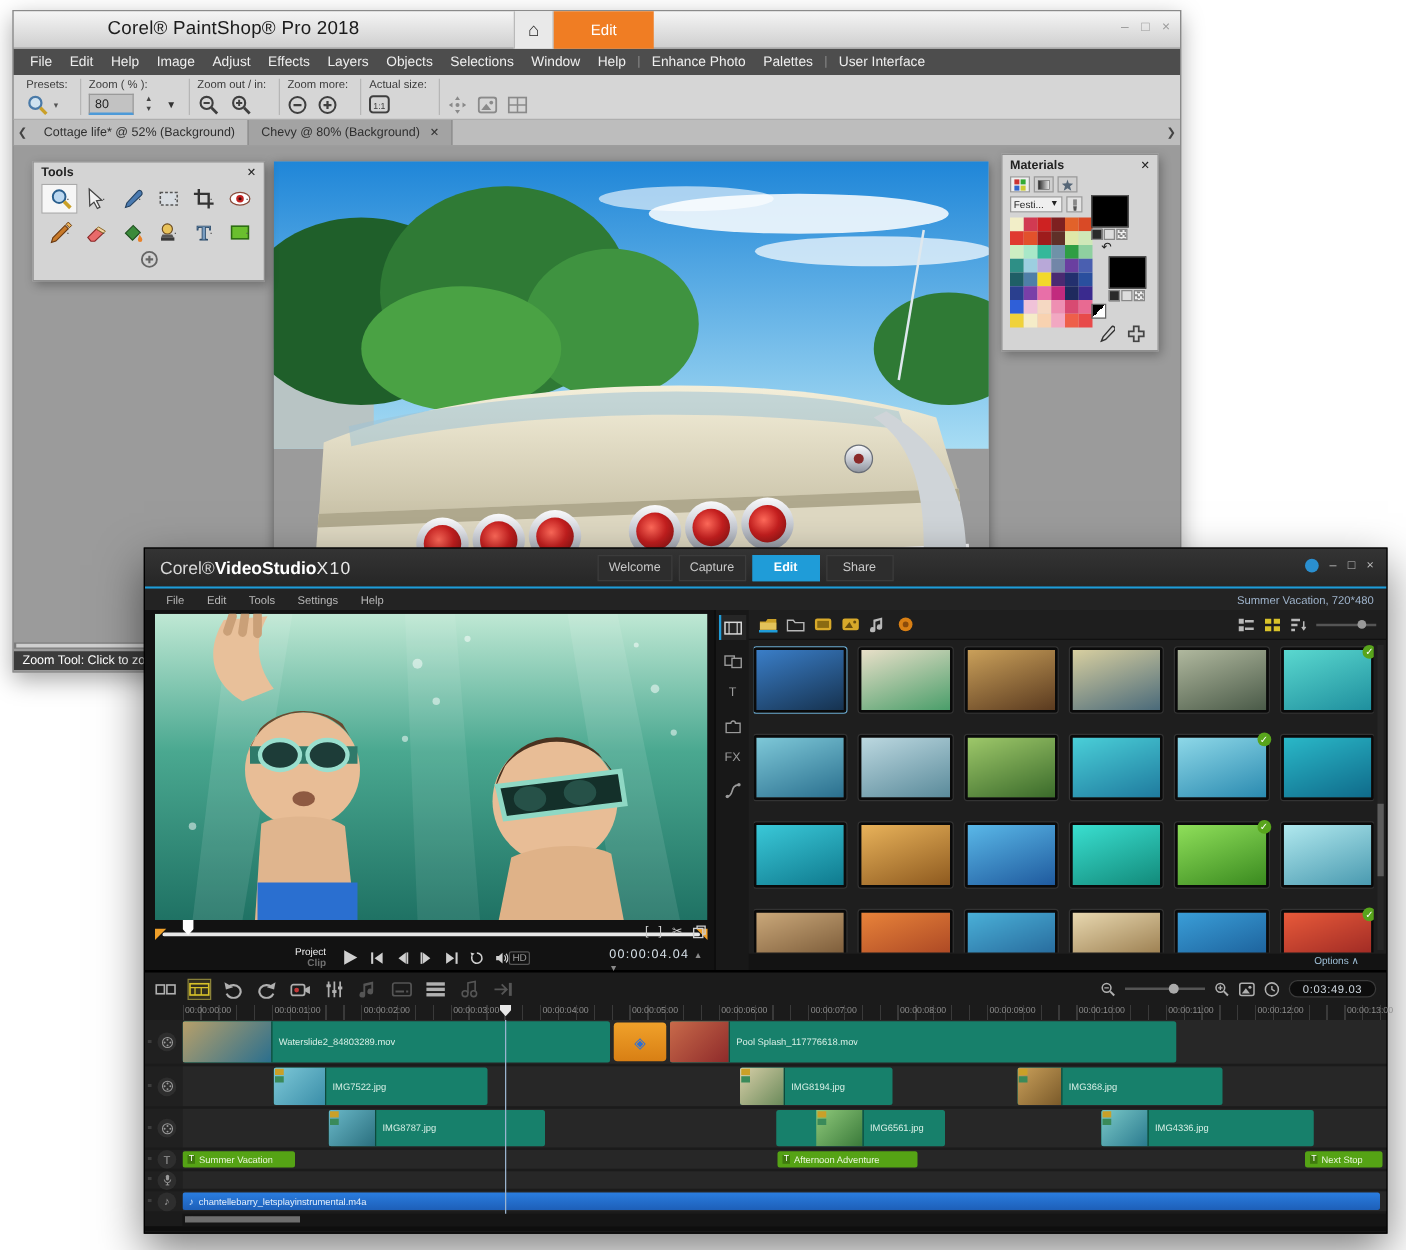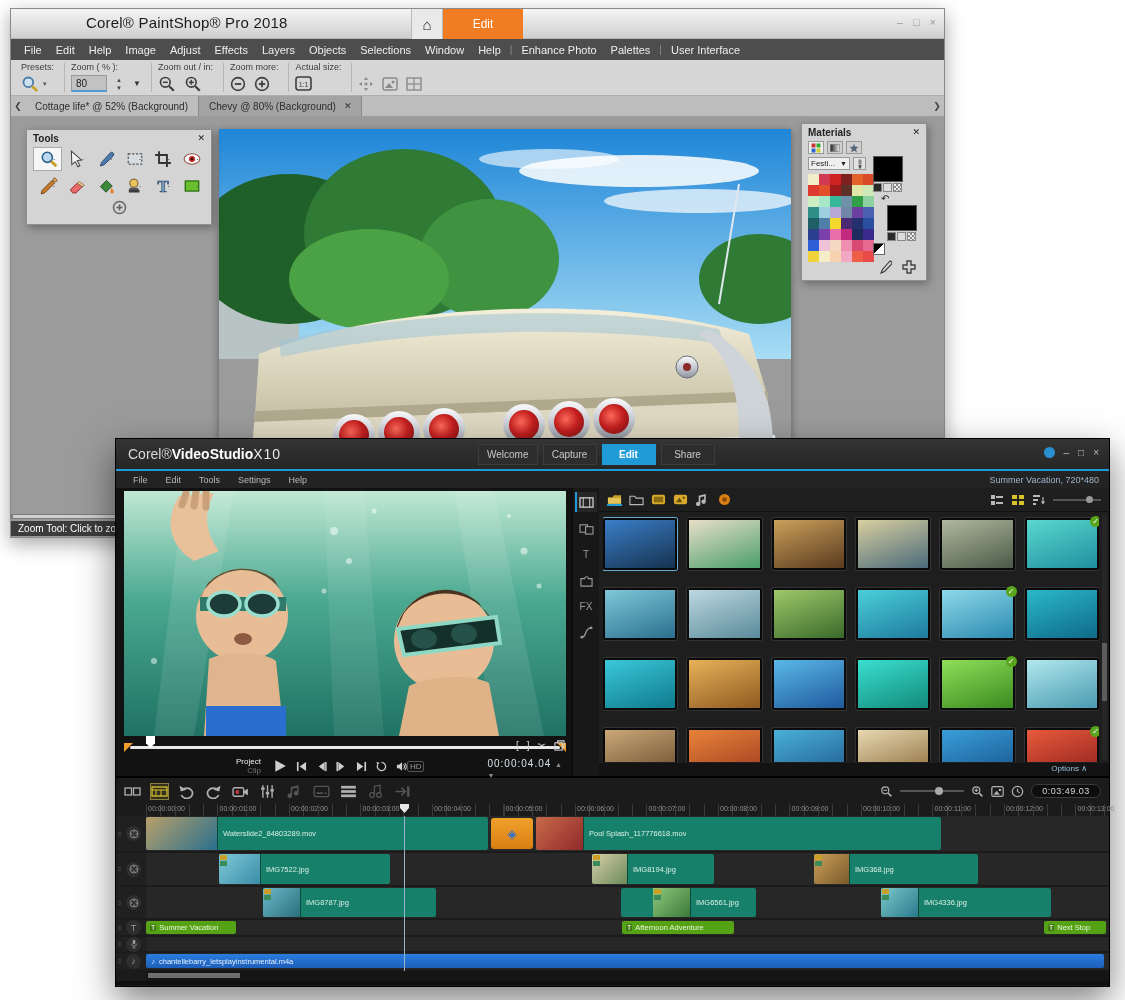--- a/index.html
+++ b/index.html
@@ -91,21 +91,21 @@
   #preview-photo { left:8px; top:3px; width:442px; height:245px; }
   #scrub-row { left:8px; top:252px; width:442px; height:14px; }
   #scrub-track { position:absolute; left:6px; right:6px; top:6px; height:3px; background:#e8e8e8; border-radius:2px; }
   .trim-tri { position:absolute; top:3px; width:0; height:0; border-top:9px solid #f0a02a; }
   #trim-l { left:0; border-right:9px solid transparent; }
   #trim-r { right:0; border-left:9px solid transparent; }
   #scrub-handle { position:absolute; left:22px; top:-4px; width:9px; height:12px; background:#fff; clip-path:polygon(0 0,100% 0,100% 60%,50% 100%,0 60%); }
   #trans-row { left:8px; top:268px; width:442px; height:20px; display:flex; align-items:center; }
   #pc-labels { margin-left:112px; display:flex; flex-direction:column; line-height:9px; text-align:right; }
   #pc-labels .p { font-size:8px; color:#f0f0f0; font-weight:normal; }
-  #pc-labels .c { font-size:8px; color:#6f6f6f; }
+  #pc-labels .c { font-size:8px; color:#6f6f6f;font-weight:bold; }
   #transport { display:flex; align-items:center; gap:9px; margin-left:12px; color:#cfcfcf; }
   #transport .ic { width:11px; height:11px; color:#cfcfcf; }
   #hd-badge { font-size:8px; color:#9a9a9a; border:1px solid #555; border-radius:2px; padding:0 2px; }
   #trim-icons { position:absolute; right:6px; top:252px; display:flex; gap:8px; color:#cfcfcf; font-size:10px; }
   #pv-timecode { position:absolute; right:8px; top:270px; font-size:10px; color:#d8e2ea; letter-spacing:1px; }
   #pv-timecode .spin { font-size:7px; color:#8a8a8a; }
   
   #vs-library { flex:1; display:flex; background:#1e1e1e; border-left:2px solid #0d0d0d; position:relative; }
   #lib-side { width:26px; background:#181818; display:flex; flex-direction:column; align-items:center; padding-top:4px; gap:6px; }
   .side-ic { width:22px; height:20px; color:#9a9a9a; font-size:10px; display:flex; align-items:center; justify-content:center; }

